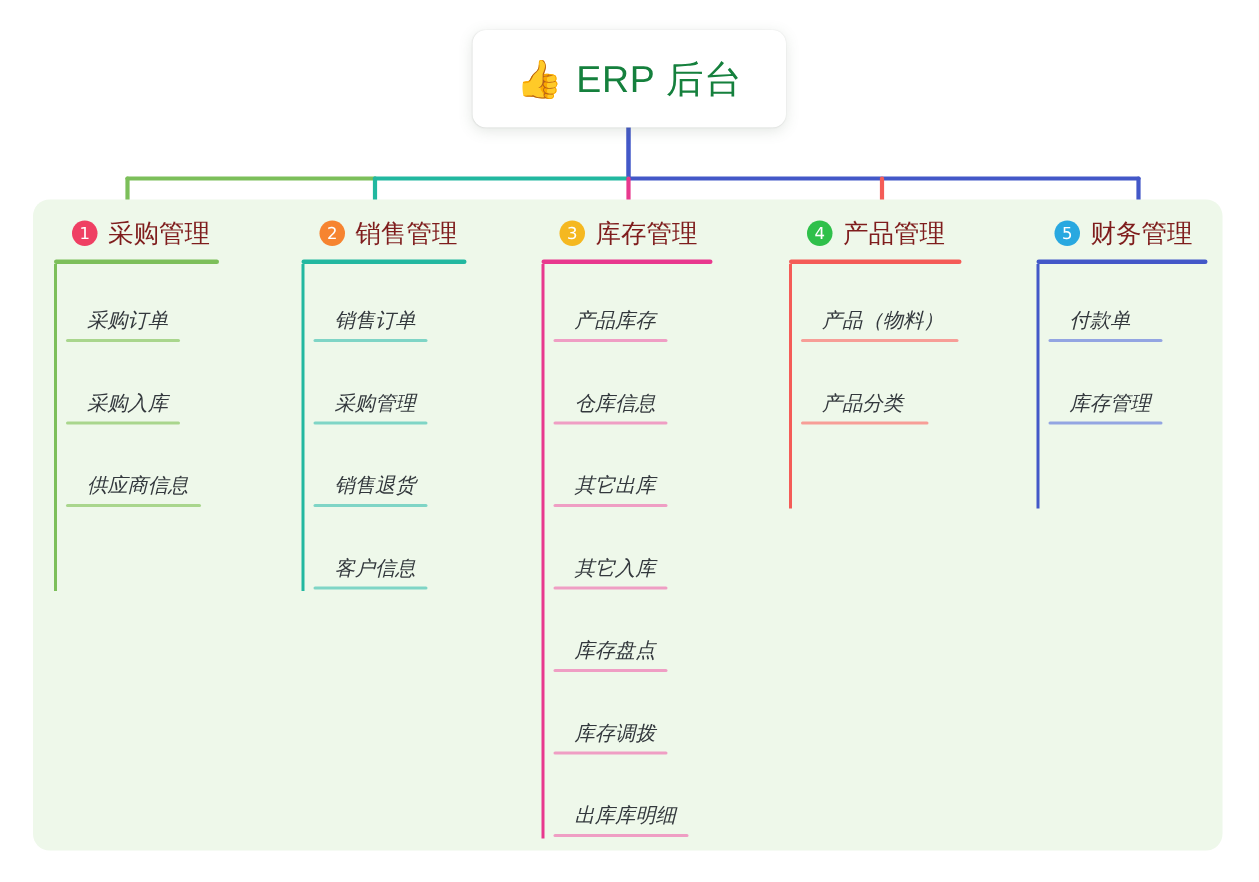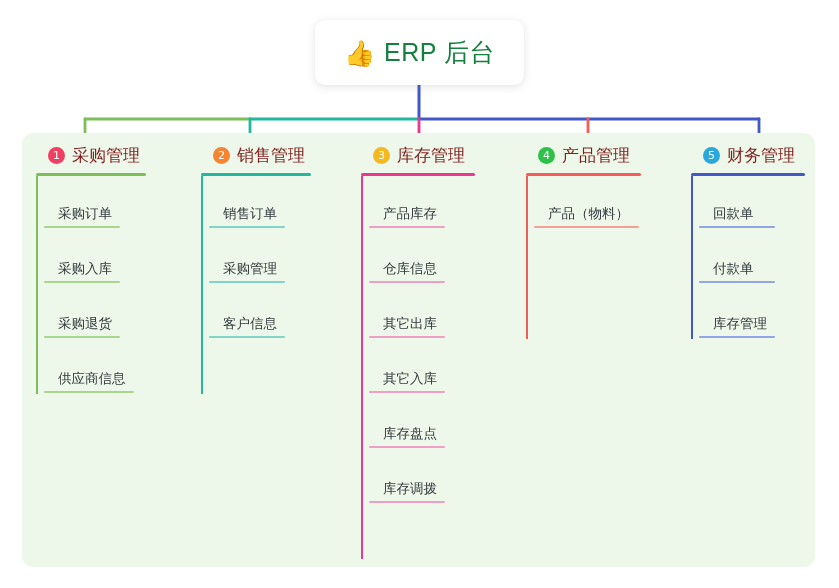--- a/index.html
+++ b/index.html
@@ -103,20 +103,21 @@
   }
   .head-rule {
     height: 3px;
     border-radius: 2px;
     margin-top: 5px;
   }
 
   .items {
     position: relative;
     padding-top: 0;
+    font-style: italic;
   }
   .spine {
     position: absolute;
     left: 0;
     top: 0;
     width: 2px;
   }
   .item {
     position: relative;
     height: 55px;
@@ -174,24 +175,20 @@
           <div class="spine" style="background: rgb(124, 191, 90); height: 218px;"></div>
           <div class="item">
             <span class="item-label">采购订单</span>
             <div class="item-rule" style="width: 76px; background: rgb(169, 214, 141);"></div>
           </div>
           <div class="item">
             <span class="item-label">采购入库</span>
             <div class="item-rule" style="width: 76px; background: rgb(169, 214, 141);"></div>
           </div>
           <div class="item">
-            <span class="item-label">采购退货</span>
-            <div class="item-rule" style="width: 76px; background: rgb(169, 214, 141);"></div>
-          </div>
-          <div class="item">
             <span class="item-label">供应商信息</span>
             <div class="item-rule" style="width: 90px; background: rgb(169, 214, 141);"></div>
           </div>
         </div>
       </div>
       <div class="column" style="left: 201px; width: 150px;">
         <div class="col-header">
           <span class="badge" style="background: rgb(246, 132, 48);">2</span>
           <span class="col-name">销售管理</span>
         </div>
@@ -200,20 +197,24 @@
           <div class="spine" style="background: rgb(34, 184, 160); height: 218px;"></div>
           <div class="item">
             <span class="item-label">销售订单</span>
             <div class="item-rule" style="width: 76px; background: rgb(127, 213, 198);"></div>
           </div>
           <div class="item">
             <span class="item-label">采购管理</span>
             <div class="item-rule" style="width: 76px; background: rgb(127, 213, 198);"></div>
           </div>
           <div class="item">
+            <span class="item-label">销售退货</span>
+            <div class="item-rule" style="width: 76px; background: rgb(127, 213, 198);"></div>
+          </div>
+          <div class="item">
             <span class="item-label">客户信息</span>
             <div class="item-rule" style="width: 76px; background: rgb(127, 213, 198);"></div>
           </div>
         </div>
       </div>
       <div class="column" style="left: 361px; width: 150px;">
         <div class="col-header">
           <span class="badge" style="background: rgb(245, 184, 32);">3</span>
           <span class="col-name">库存管理</span>
         </div>
@@ -237,49 +238,53 @@
             <div class="item-rule" style="width: 76px; background: rgb(239, 158, 196);"></div>
           </div>
           <div class="item">
             <span class="item-label">库存盘点</span>
             <div class="item-rule" style="width: 76px; background: rgb(239, 158, 196);"></div>
           </div>
           <div class="item">
             <span class="item-label">库存调拨</span>
             <div class="item-rule" style="width: 76px; background: rgb(239, 158, 196);"></div>
           </div>
+          <div class="item">
+            <span class="item-label">出库库明细</span>
+            <div class="item-rule" style="width: 90px; background: rgb(239, 158, 196);"></div>
+          </div>
         </div>
       </div>
       <div class="column" style="left: 526px; width: 150px;">
         <div class="col-header">
           <span class="badge" style="background: rgb(47, 192, 74);">4</span>
           <span class="col-name">产品管理</span>
         </div>
         <div class="head-rule" style="width: 115px; background: rgb(244, 92, 87);"></div>
         <div class="items">
           <div class="spine" style="background: rgb(244, 92, 87); height: 163px;"></div>
           <div class="item">
             <span class="item-label">产品（物料）</span>
             <div class="item-rule" style="width: 105px; background: rgb(247, 158, 151);"></div>
           </div>
+          <div class="item">
+            <span class="item-label">产品分类</span>
+            <div class="item-rule" style="width: 85px; background: rgb(247, 158, 151);"></div>
+          </div>
         </div>
       </div>
       <div class="column" style="left: 691px; width: 140px;">
         <div class="col-header">
           <span class="badge" style="background: rgb(41, 168, 224);">5</span>
           <span class="col-name">财务管理</span>
         </div>
         <div class="head-rule" style="width: 114px; background: rgb(67, 88, 200);"></div>
         <div class="items">
           <div class="spine" style="background: rgb(67, 88, 200); height: 163px;"></div>
           <div class="item">
-            <span class="item-label">回款单</span>
-            <div class="item-rule" style="width: 76px; background: rgb(147, 165, 226);"></div>
-          </div>
-          <div class="item">
             <span class="item-label">付款单</span>
             <div class="item-rule" style="width: 76px; background: rgb(147, 165, 226);"></div>
           </div>
           <div class="item">
             <span class="item-label">库存管理</span>
             <div class="item-rule" style="width: 76px; background: rgb(147, 165, 226);"></div>
           </div>
         </div>
       </div>
     </div>

